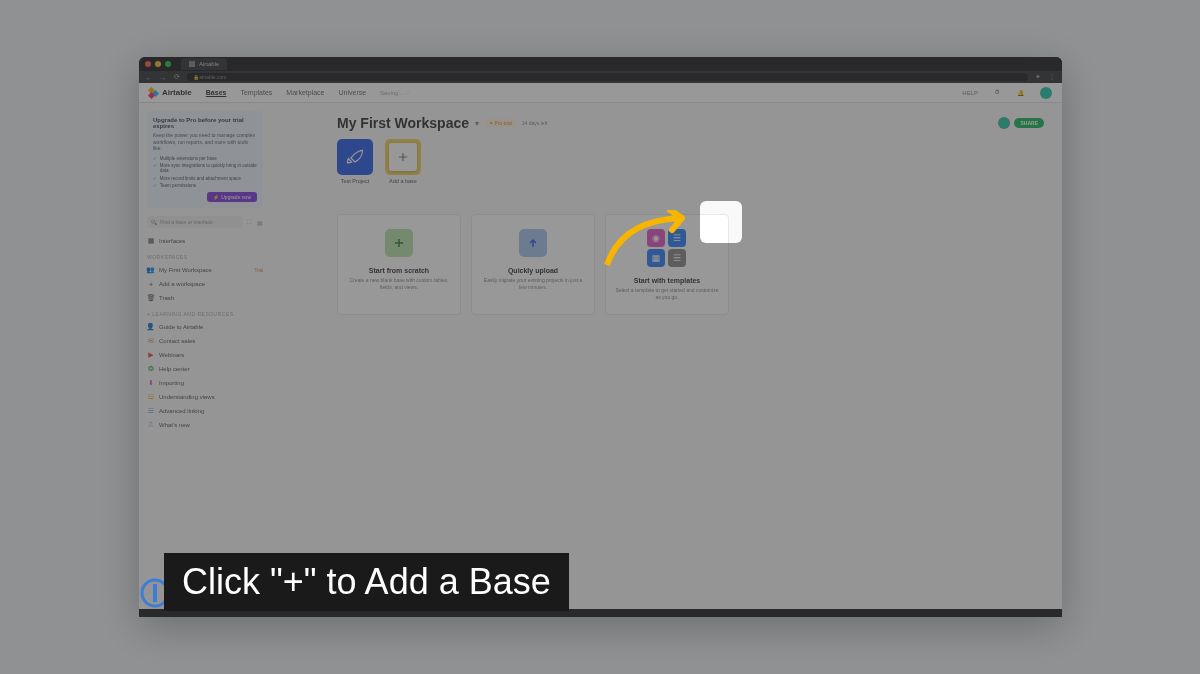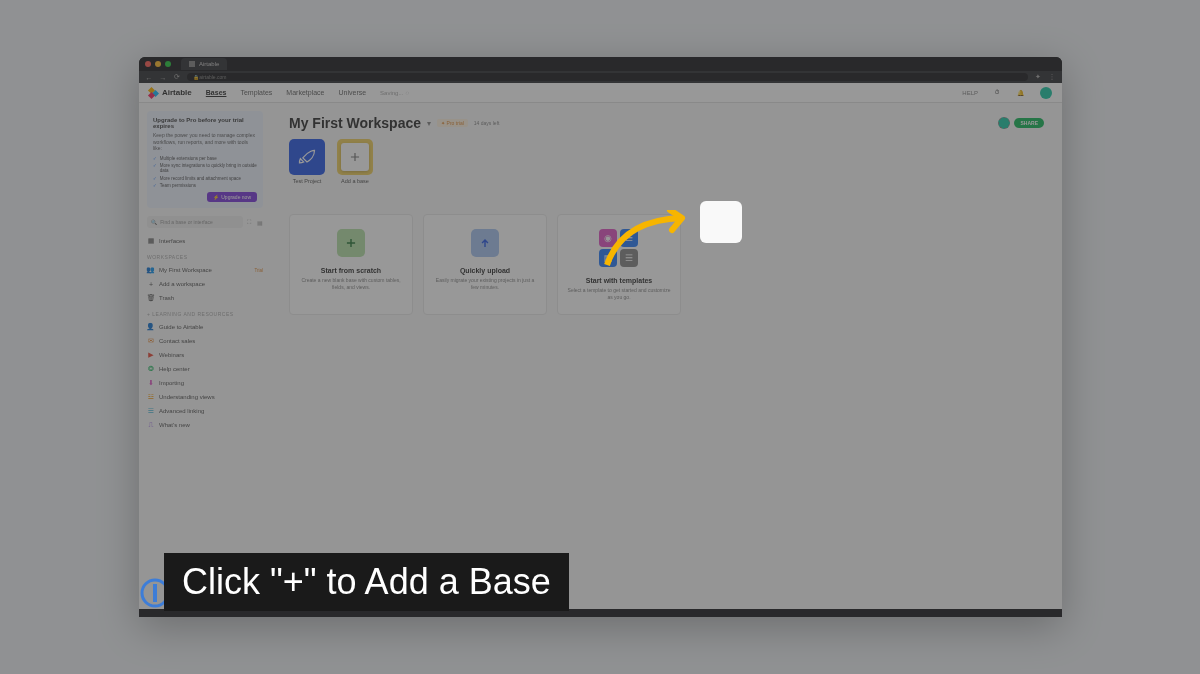--- a/index.html
+++ b/index.html
@@ -18,21 +18,21 @@
 .logo { display:flex; align-items:center; gap:3px; font-size:8px; font-weight:600; color:#333; }
 .logo-mark { width:10px; height:10px; position:relative; }
 .logo-mark span { position:absolute; width:5px; height:5px; transform:rotate(45deg); }
 .nav-link { font-size:7px; color:#666; cursor:pointer; }
 .nav-link.active { color:#333; font-weight:600; text-decoration:underline; }
 .saving { font-size:6px; color:#aaa; display:flex; align-items:center; gap:2px; }
 .spacer { flex:1; }
 .help { font-size:6px; color:#888; }
 .topicon { width:10px; height:10px; border-radius:50%; display:flex; align-items:center; justify-content:center; font-size:6px; }
 .avatar { width:12px; height:12px; border-radius:50%; background:#20c9a6; }
-.content { flex:1; display:flex; }
+.content { flex:1; display:flex;gap:48px; }
 .sidebar { width:132px; padding:8px; background:#f9f9f9; }
 .upgrade-box { background:#ecf2fd; border-radius:4px; padding:6px; font-size:5px; color:#444; margin-bottom:8px; }
 .upgrade-title { font-size:6px; font-weight:600; margin-bottom:3px; }
 .upgrade-desc { font-size:5px; color:#666; line-height:1.3; margin-bottom:4px; }
 .upgrade-feat { display:flex; gap:3px; font-size:4.5px; color:#555; margin-bottom:2px; line-height:1.2; }
 .check { color:#2d7ff9; flex-shrink:0; }
 .upgrade-btn { background:#7d3cdb; color:#fff; font-size:5px; padding:2px 6px; border-radius:3px; float:right; margin-top:2px; display:inline-flex; align-items:center; gap:2px; }
 .search-row { display:flex; gap:4px; align-items:center; margin-bottom:6px; }
 .search-box { flex:1; background:#eee; border-radius:3px; height:12px; display:flex; align-items:center; padding:0 4px; font-size:5px; color:#999; gap:3px; }
 .grid-ic { width:6px; height:6px; color:#aaa; font-size:6px; }

